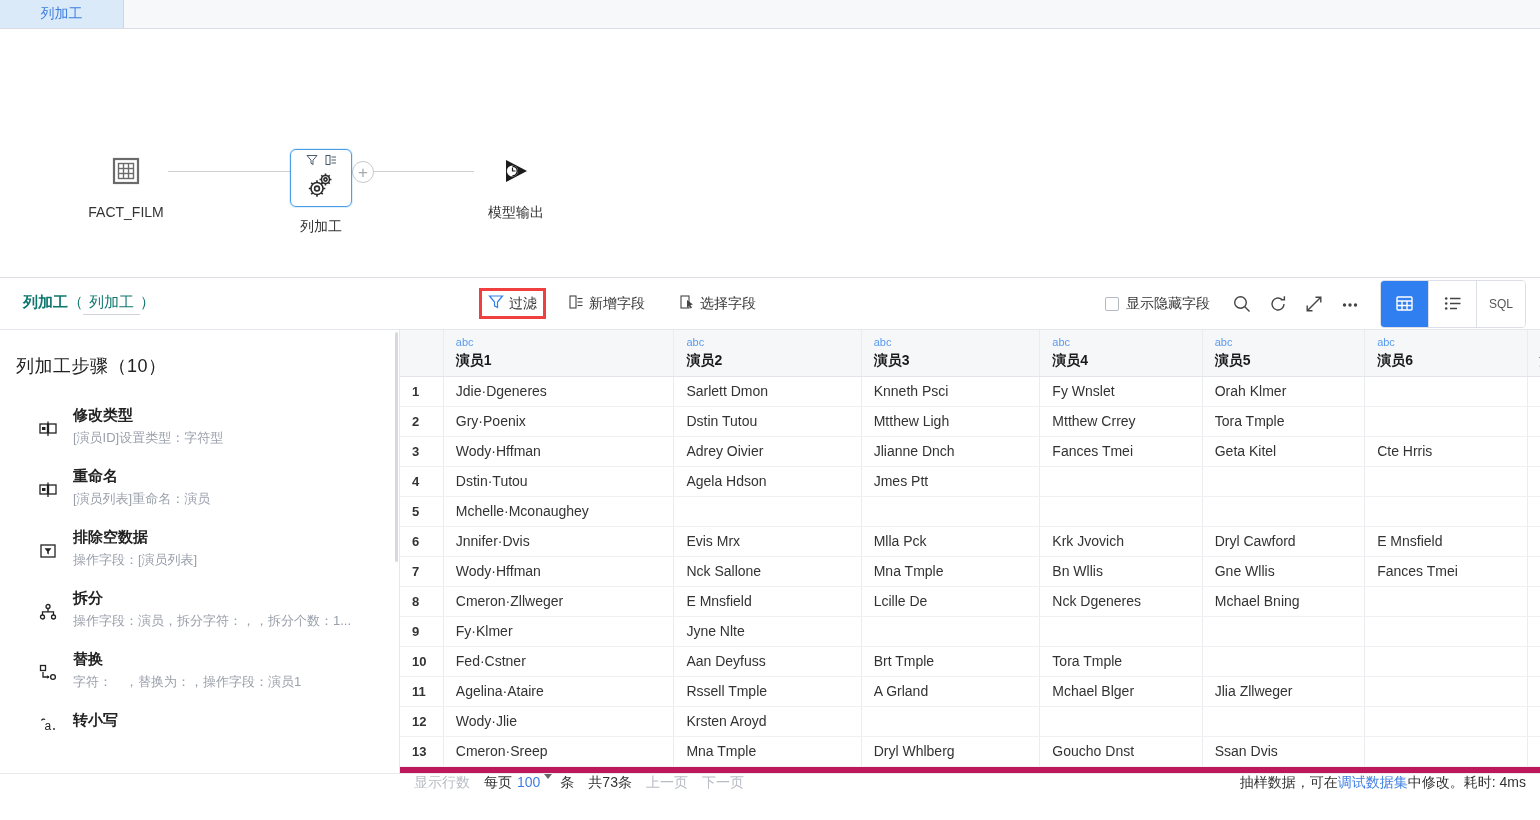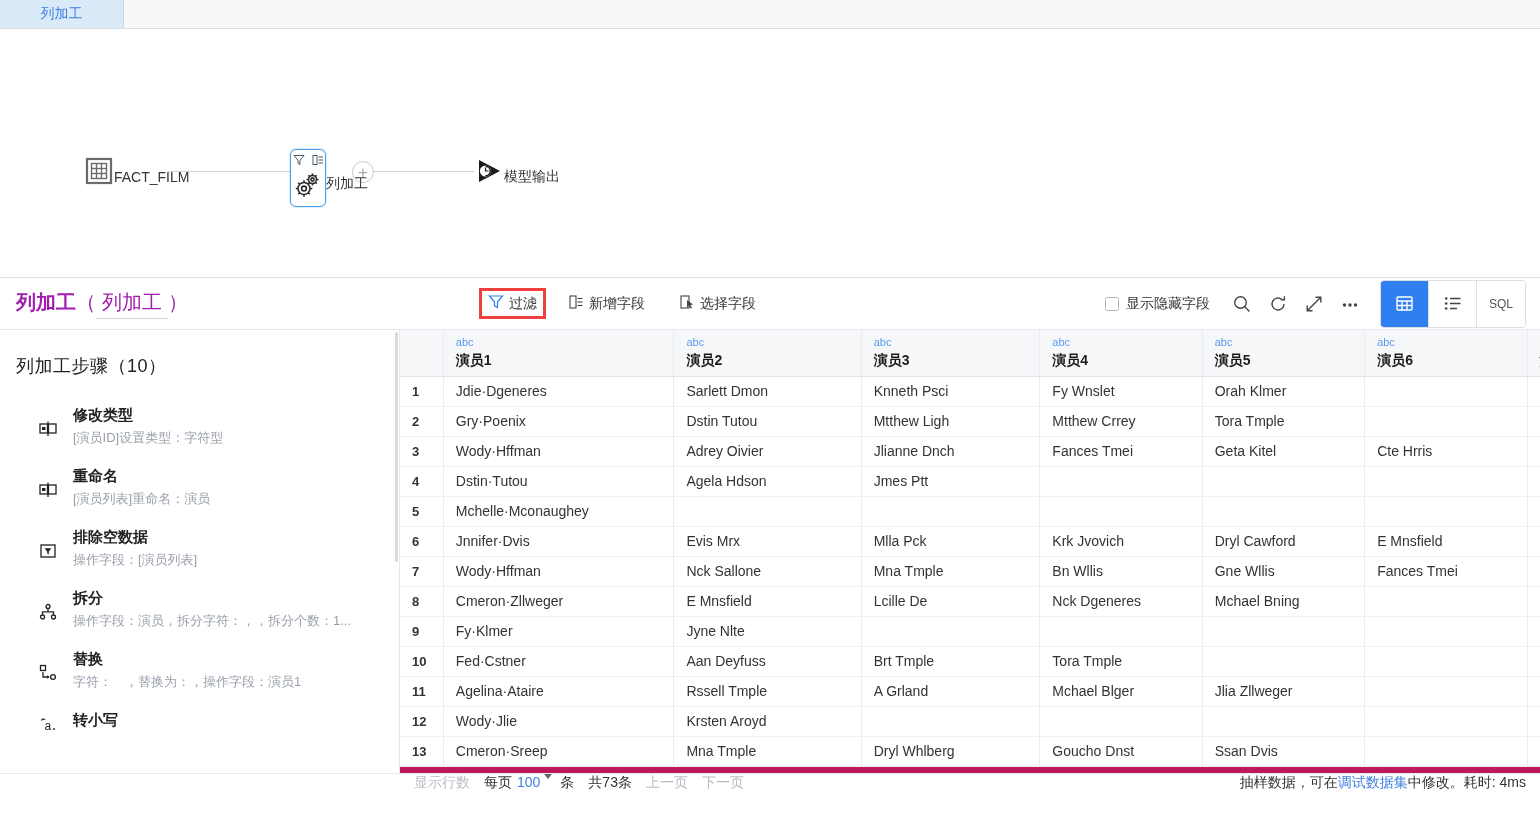--- a/index.html
+++ b/index.html
@@ -44,20 +44,21 @@
     position: absolute;
     left: 84px;
     top: 120px;
     display: flex;
     align-items: flex-start;
   }
   .node {
     position: relative;
     width: 84px;
     display: flex;
+    flex-direction: column;
     align-items: center;
   }
   .node-icon {
     width: 44px; height: 44px;
     display: flex; align-items: center; justify-content: center;
   }
   .node-label {
     margin-top: 11px;
     font-size: 14px;
     color: #333;
@@ -97,24 +98,25 @@
   .toolbar {
     height: 52px;
     display: flex;
     align-items: center;
     border-bottom: 1px solid #e4e7ed;
     background: #fff;
     padding: 0 14px 0 16px;
     position: relative;
   }
   .tb-title {
-    font-size: 20px;
+    font-size: 15px;
     font-weight: bold;
-    color: #a21caf;
+    color: #0f766e;
     white-space: nowrap;
+    margin-left: 7px;
   }
   .tb-title .paren { font-weight: normal; }
   .tb-name-edit {
     display: inline-block;
     border-bottom: 1px solid #cfd4dc;
     padding: 0 6px 2px 6px;
     font-weight: normal;
     cursor: text;
   }
   .tb-center {

